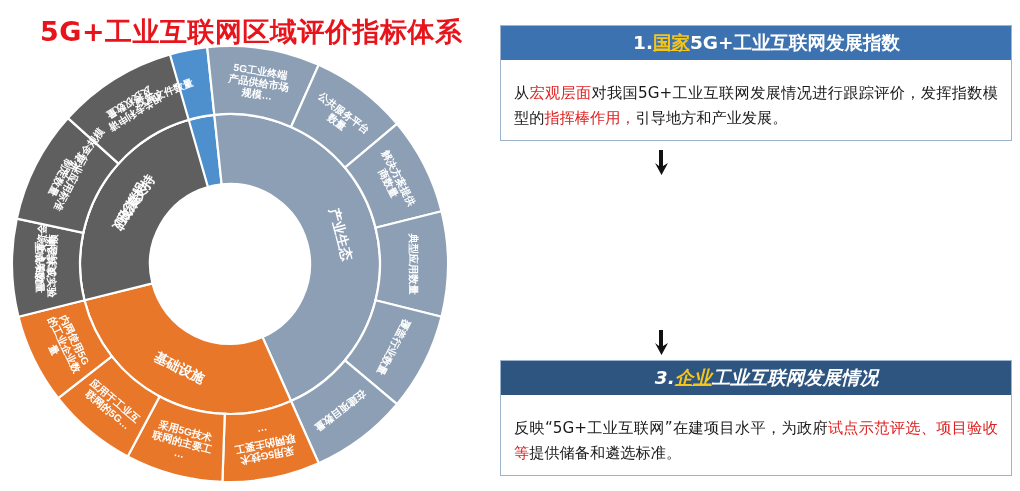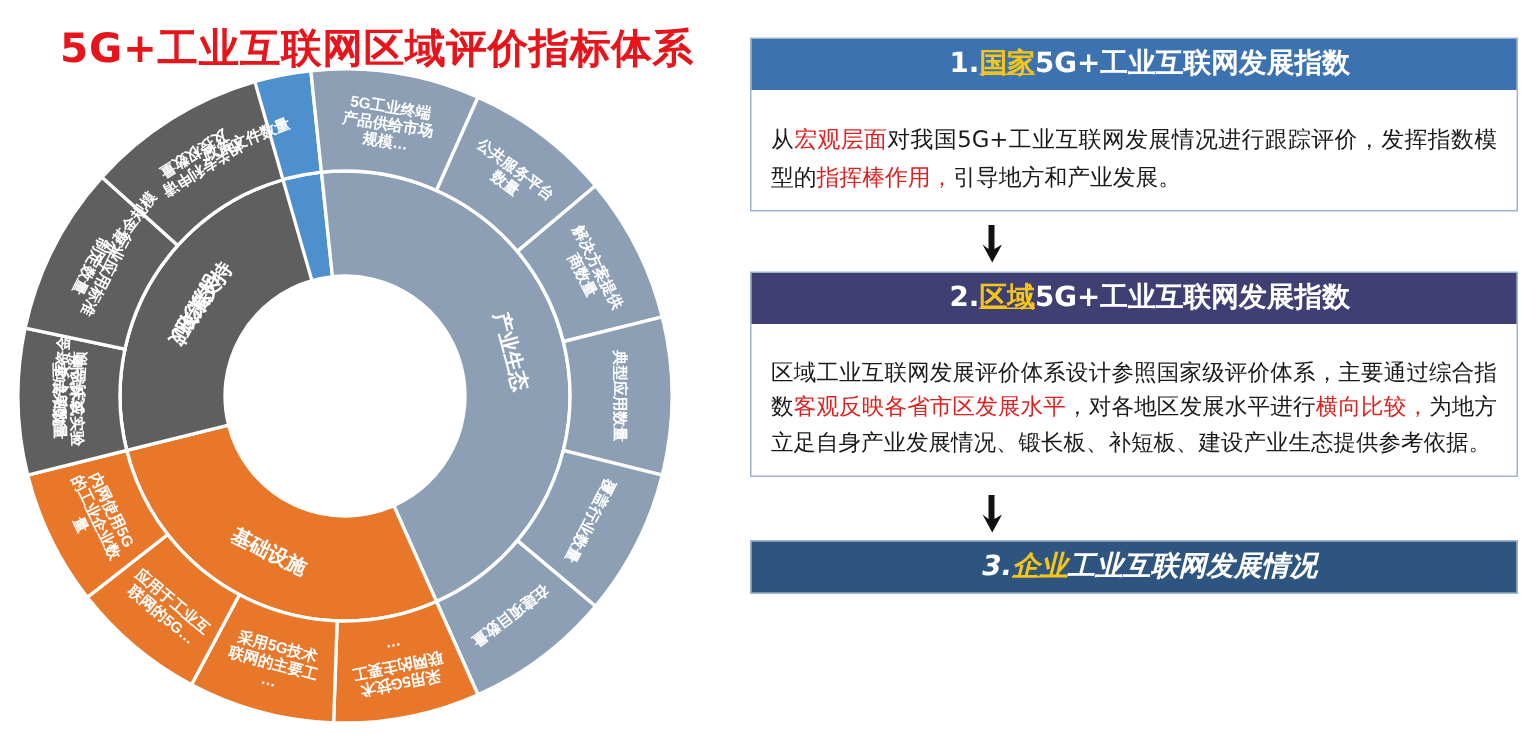--- a/index.html
+++ b/index.html
@@ -180,33 +180,28 @@
       </div>
       <div class="card-body"><span>从</span><span class="hl-red">宏观层面</span><span>对我国5G+工业互联网发展情况进行跟踪评价，发挥指数模型的</span><span class="hl-red">指挥棒作用，</span><span>引导地方和产业发展。</span></div>
     </div>
 
     <div class="arrow" id="arrow-1">
       <svg width="20" height="26" viewBox="0 0 20 26" aria-hidden="true">
         <path d="M7 0 L11 0 L11 16 L16 13 L9.5 25 L3 13 L7 16 Z" fill="#111111"></path>
       </svg>
     </div>
 
-    <div class="card" id="card-2">
-      <div class="card-head">
-        <span>2.</span><span class="hl-gold">区域</span><span>5G+工业互联网发展指数</span>
-      </div>
-      <div class="card-body"><span>区域工业互联网发展评价体系设计参照国家级评价体系，主要通过综合指数</span><span class="hl-red">客观反映各省市区发展水平</span><span>，对各地区发展水平进行</span><span class="hl-red">横向比较，</span><span>为地方立足自身产业发展情况、锻长板、补短板、建设产业生态提供参考依据。</span></div>
-    </div>
 
     <div class="arrow" id="arrow-2">
       <svg width="20" height="26" viewBox="0 0 20 26" aria-hidden="true">
         <path d="M7 0 L11 0 L11 16 L16 13 L9.5 25 L3 13 L7 16 Z" fill="#111111"></path>
       </svg>
     </div>
 
     <div class="card" id="card-3">
       <div class="card-head">
         <span>3.</span><span class="hl-gold">企业</span><span>工业互联网发展情况</span>
       </div>
+      <div class="card-body"><span>反映“5G+工业互联网”在建项目水平，为政府</span><span class="hl-red">试点示范评选、项目验收等</span><span>提供储备和遴选标准。</span></div>
     </div>
 
   </div>
 </div>
 
 </body></html>

